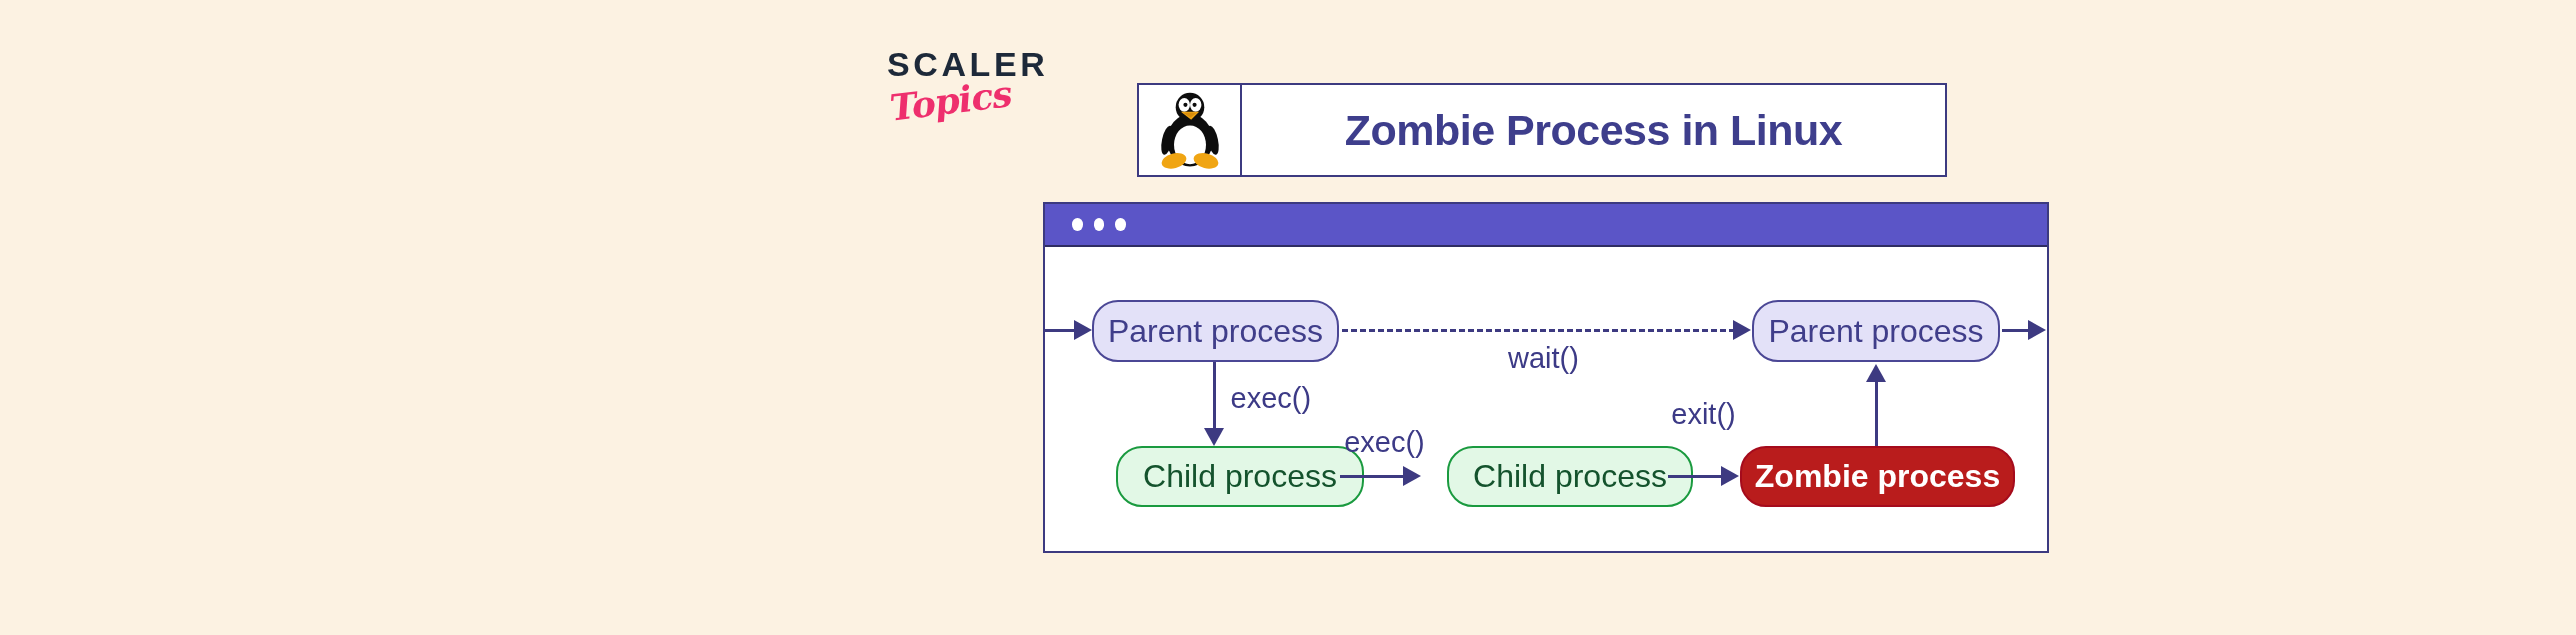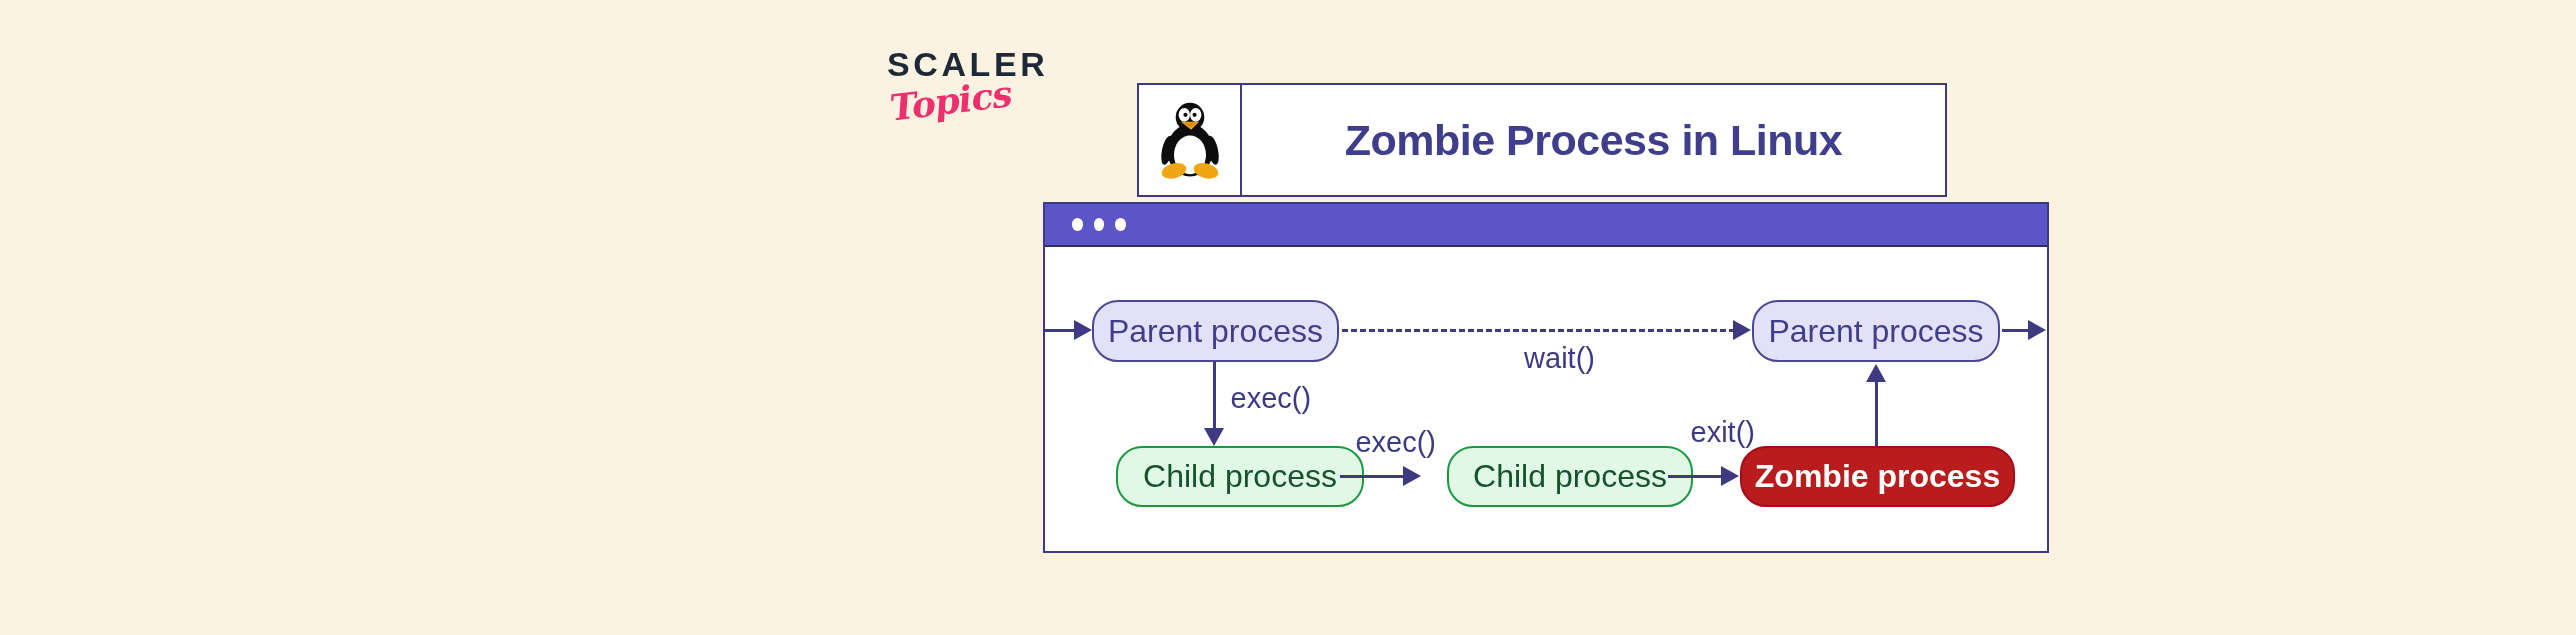--- a/index.html
+++ b/index.html
@@ -25,21 +25,21 @@
     color: #ee2f6d;
     transform: rotate(-7deg);
     transform-origin: left top;
     margin-top: 9.3px; margin-left: 1px;
     letter-spacing: -1px;
   }
 
   
   .title-banner {
     position: absolute; left: 1137px; top: 83px;
-    width: 810px; height: 114px;
+    width: 810px; height: 94px;
     background: #ffffff;
     border: 2.6px solid #3c3a80;
     display: flex; align-items: stretch;
   }
   .tux-cell {
     width: 103px; flex: 0 0 103px;
     border-right: 2.1px solid #3c3a80;
     display: flex; align-items: center; justify-content: center;
   }
   .title-cell {
@@ -103,27 +103,27 @@
   #edge-fork-head    { left: 1204px; top: 428px; }
   #edge-exec-line    { left: 1340px; top: 475px; width: 65px; }
   #edge-exec-head    { left: 1403px; top: 466px; }
   #edge-exit-line    { left: 1668px; top: 475px; width: 54px; }
   #edge-exit-head    { left: 1721px; top: 466px; }
   #edge-up-line      { left: 1875px; top: 381px; height: 65px; }
   #edge-up-head      { left: 1866px; top: 364px; }
 
   
   .edge-label {
-    position: absolute; width: 103px; text-align: right;
+    position: absolute; width: 103px; text-align: center;
     font-size: 29px; color: #3c3a86; white-space: nowrap;
   }
   #label-wait { left: 1492px; top: 342px; }
   #label-fork { left: 1211px; top: 382px; text-align: left; width: 113px; padding-left: 19.6px; }
   #label-exec { left: 1333px; top: 426px; }
-  #label-exit { left: 1652px; top: 416px; }
+  #label-exit { left: 1652px; top: 398px; }
 </style>
 </head>
 <body>
 
 <div class="canvas">
 
   <div class="logo">
     <div class="logo-brand">SCALER</div>
     <div class="logo-sub">Topics</div>
   </div>

